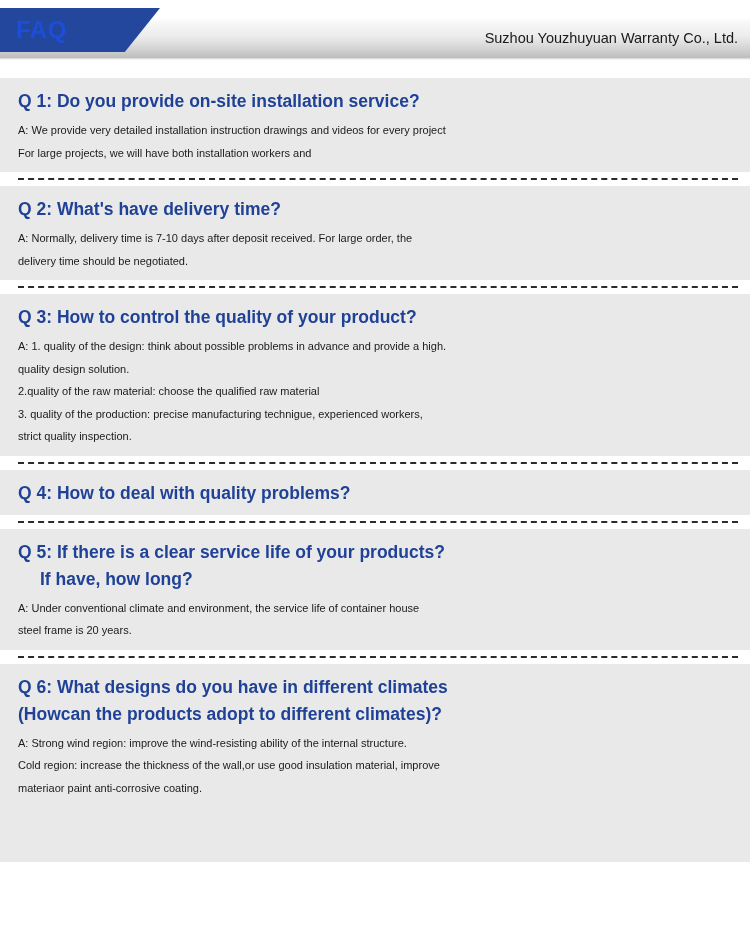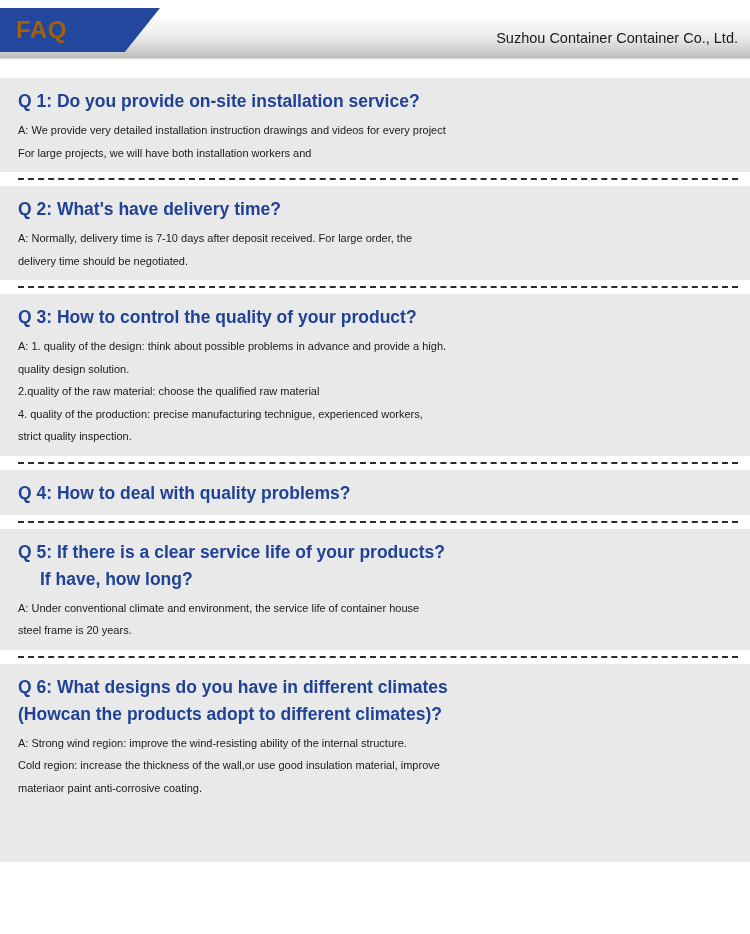--- a/index.html
+++ b/index.html
@@ -56,21 +56,21 @@
     z-index: 3;
   }
   .faq-badge-label {
     position: absolute;
     left: 16px;
     top: 8px;
     height: 44px;
     line-height: 44px;
     font-size: 24px;
     font-weight: bold;
-    color: #a16207;
+    color: #1d4ed8;
     letter-spacing: 0.5px;
     z-index: 4;
   }
   .company-name {
     position: absolute;
     right: 12px;
     top: 18px;
     height: 40px;
     line-height: 40px;
     font-size: 14.5px;
@@ -127,21 +127,21 @@
   }
 </style>
 </head>
 <body>
 
 <div class="header">
   <div class="header-graybar"></div>
   <div class="header-graybar-shadow"></div>
   <div class="faq-badge"></div>
   <div class="faq-badge-label">FAQ</div>
-  <div class="company-name">Suzhou Container Container Co., Ltd.</div>
+  <div class="company-name">Suzhou Youzhuyuan Warranty Co., Ltd.</div>
 </div>
 
 <div class="faq-list" id="faq-list">
     <div class="faq-item">
       <div class="q-line">Q 1: Do you provide on-site installation service?</div>
       <div class="a-block">
         <div class="a-line">A: We provide very detailed installation instruction drawings and videos for every project</div>
         <div class="a-line">For large projects, we will have both installation workers and</div>
       </div>
     </div>
@@ -157,21 +157,21 @@
     </div>
     <div class="faq-sep-wrap">
       <div class="faq-sep"></div>
     </div>
     <div class="faq-item">
       <div class="q-line">Q 3:  How to control the quality of your product?</div>
       <div class="a-block">
         <div class="a-line">A: 1. quality of the design: think about possible problems in advance and provide a high.</div>
         <div class="a-line">quality design solution.</div>
         <div class="a-line">2.quality of the raw material: choose the qualified raw material</div>
-        <div class="a-line">4. quality of the production: precise manufacturing technigue, experienced workers,</div>
+        <div class="a-line">3. quality of the production: precise manufacturing technigue, experienced workers,</div>
         <div class="a-line">strict quality inspection.</div>
       </div>
     </div>
     <div class="faq-sep-wrap">
       <div class="faq-sep"></div>
     </div>
     <div class="faq-item">
       <div class="q-line">Q 4:  How to deal with quality problems?</div>
     </div>
     <div class="faq-sep-wrap">

